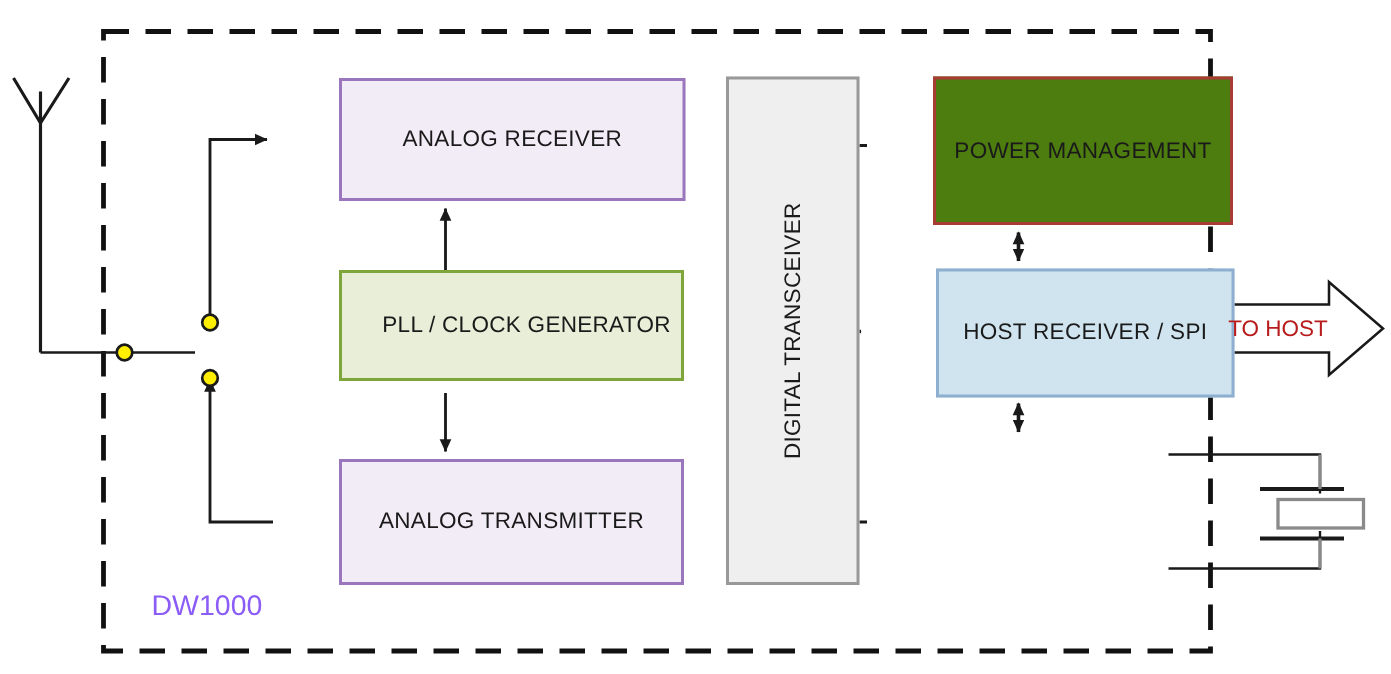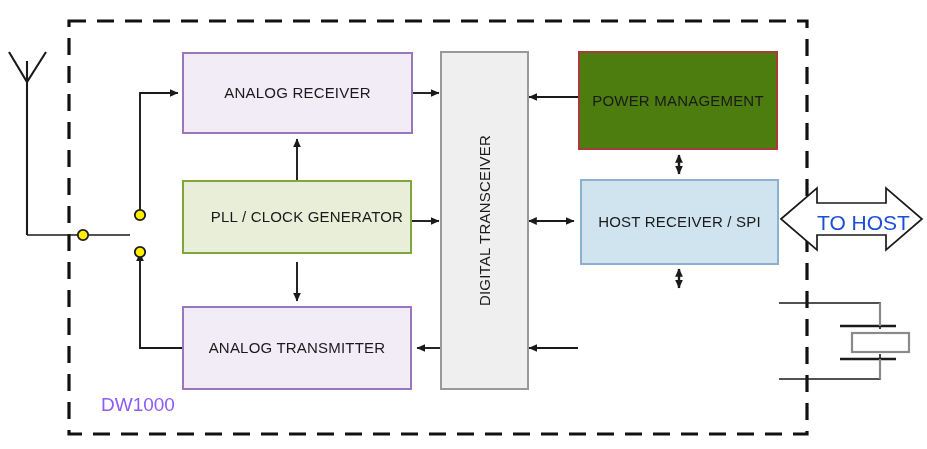--- a/index.html
+++ b/index.html
@@ -28,36 +28,37 @@
     border-width: 2px;
     border-style: solid;
     display: flex;
     align-items: center;
     justify-content: center;
     font-size: 15px;
     color: #1a1a1a;
     letter-spacing: 0.2px;
     text-align: center;
     line-height: 1.15;
+    margin-left: 44px;
   }
   .blk span { display: block; }
   .vert-text {
     writing-mode: vertical-rl;
     transform: rotate(180deg);
     white-space: nowrap;
   }
   .chip-label {
     position: absolute;
     font-size: 19px;
     color: #8b5cf6;
   }
   .host-label {
     position: absolute;
-    font-size: 21px;
-    color: #1d4ed8;
+    font-size: 15px;
+    color: #b91c1c;
     white-space: nowrap;
   }
 </style>
 </head>
 <body>
 
 <div id="canvas">
 
   <svg class="layer" viewBox="0 0 927 449">
     <defs>

